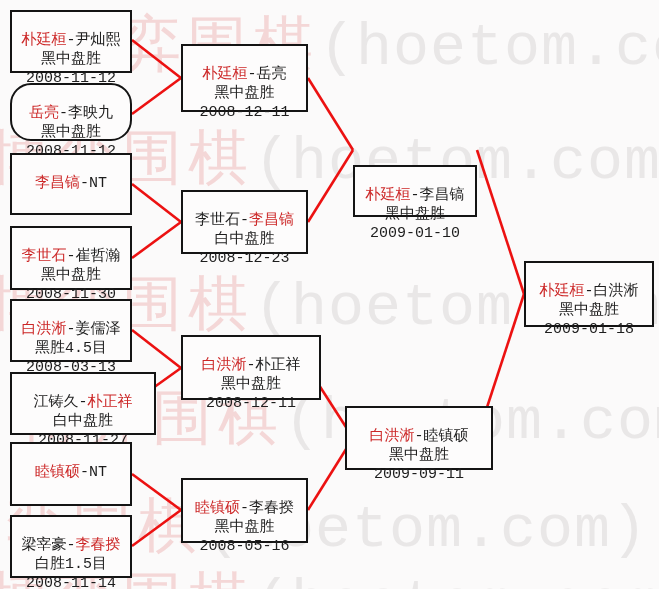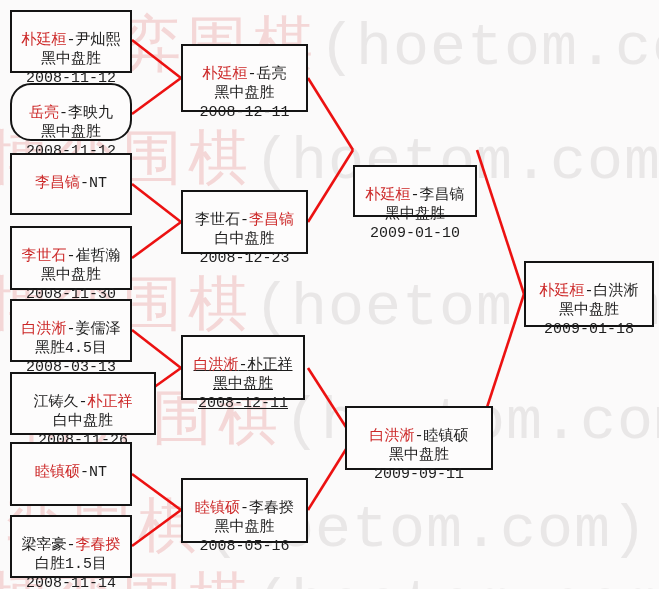--- a/index.html
+++ b/index.html
@@ -88,21 +88,21 @@
         <div class="line date">2008-11-30</div>
       </div>
       <div class="match-box" style="left: 10px; top: 299px; width: 122px; height: 63px;">
         <div class="line players"><span class="p1 red">白洪淅</span><span>-</span><span class="p2">姜儒泽</span></div>
         <div class="line result">黑胜4.5目</div>
         <div class="line date">2008-03-13</div>
       </div>
       <div class="match-box" style="left: 10px; top: 372px; width: 146px; height: 63px;">
         <div class="line players"><span class="p1">江铸久</span><span>-</span><span class="p2 red">朴正祥</span></div>
         <div class="line result">白中盘胜</div>
-        <div class="line date">2008-11-26</div>
+        <div class="line date">2008-11-27</div>
       </div>
       <div class="match-box" style="left: 10px; top: 442px; width: 122px; height: 64px;">
         <div class="line players"><span class="p1 red">睦镇硕</span><span>-</span><span class="p2">NT</span></div>
         <div class="line result"></div>
         <div class="line date"></div>
       </div>
       <div class="match-box" style="left: 10px; top: 515px; width: 122px; height: 63px;">
         <div class="line players"><span class="p1">梁宰豪</span><span>-</span><span class="p2 red">李春揆</span></div>
         <div class="line result">白胜1.5目</div>
         <div class="line date">2008-11-14</div>
@@ -110,21 +110,21 @@
       <div class="match-box" style="left: 181px; top: 44px; width: 127px; height: 68px;">
         <div class="line players"><span class="p1 red">朴廷桓</span><span>-</span><span class="p2">岳亮</span></div>
         <div class="line result">黑中盘胜</div>
         <div class="line date">2008-12-11</div>
       </div>
       <div class="match-box" style="left: 181px; top: 190px; width: 127px; height: 64px;">
         <div class="line players"><span class="p1">李世石</span><span>-</span><span class="p2 red">李昌镐</span></div>
         <div class="line result">白中盘胜</div>
         <div class="line date">2008-12-23</div>
       </div>
-      <div class="match-box" style="left: 181px; top: 335px; width: 124px; height: 65px; text-decoration: underline;">
+      <div class="match-box" style="left: 181px; top: 335px; width: 140px; height: 65px;">
         <div class="line players"><span class="p1 red">白洪淅</span><span>-</span><span class="p2">朴正祥</span></div>
         <div class="line result">黑中盘胜</div>
         <div class="line date">2008-12-11</div>
       </div>
       <div class="match-box" style="left: 181px; top: 478px; width: 127px; height: 65px;">
         <div class="line players"><span class="p1 red">睦镇硕</span><span>-</span><span class="p2">李春揆</span></div>
         <div class="line result">黑中盘胜</div>
         <div class="line date">2008-05-16</div>
       </div>
       <div class="match-box" style="left: 353px; top: 117px; width: 124px; height: 52px; margin-top: 48px;">

